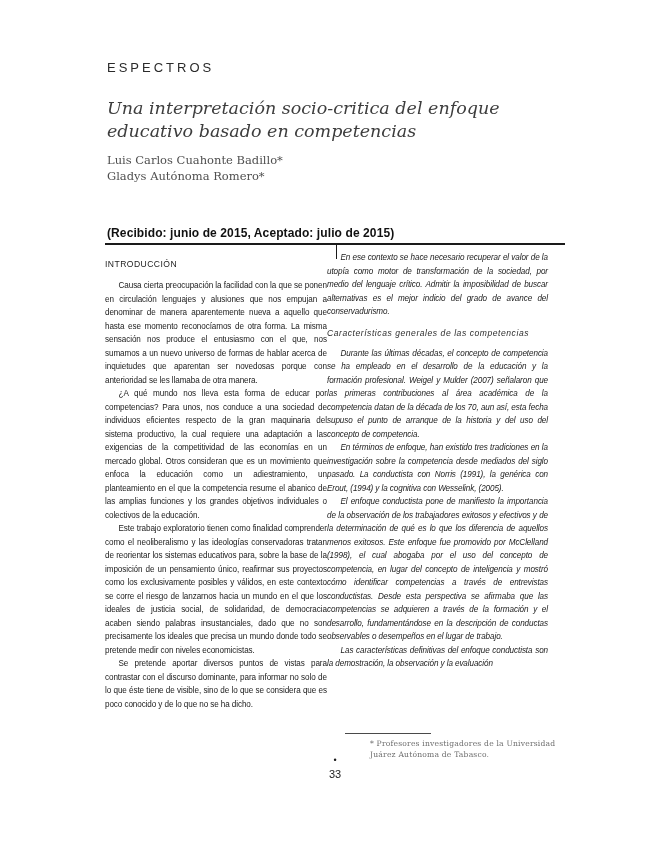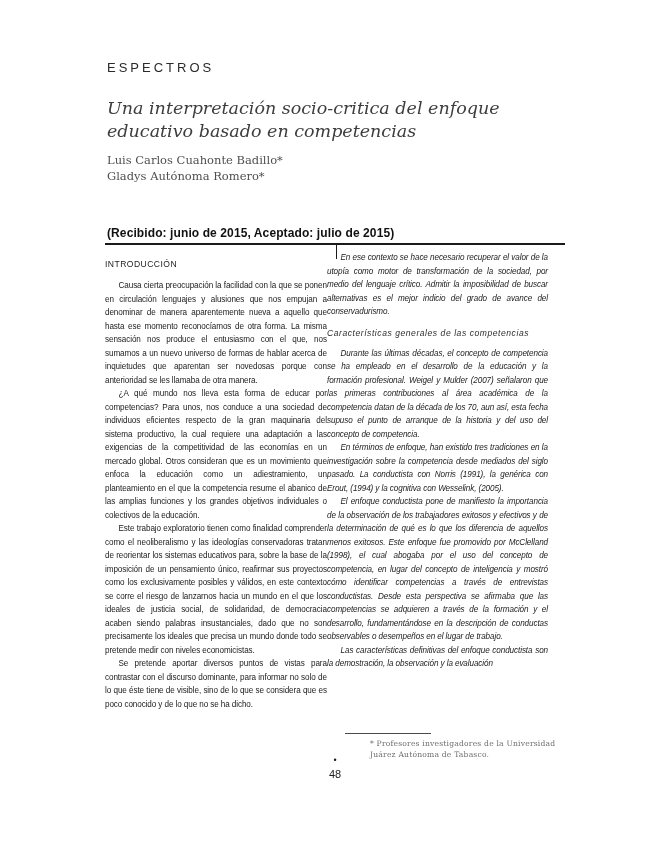--- a/index.html
+++ b/index.html
@@ -201,16 +201,16 @@
 
   </div>
 
   <div class="footnote">
     <div class="footnote-rule"></div>
     <div class="footnote-text">* Profesores investigadores de la Universidad Juárez Autónoma de Tabasco.</div>
   </div>
 
   <footer class="page-footer">
     <div class="footer-bullet">•</div>
-    <div class="page-number">48</div>
+    <div class="page-number">33</div>
   </footer>
 
 </div>
 
 </body></html>

